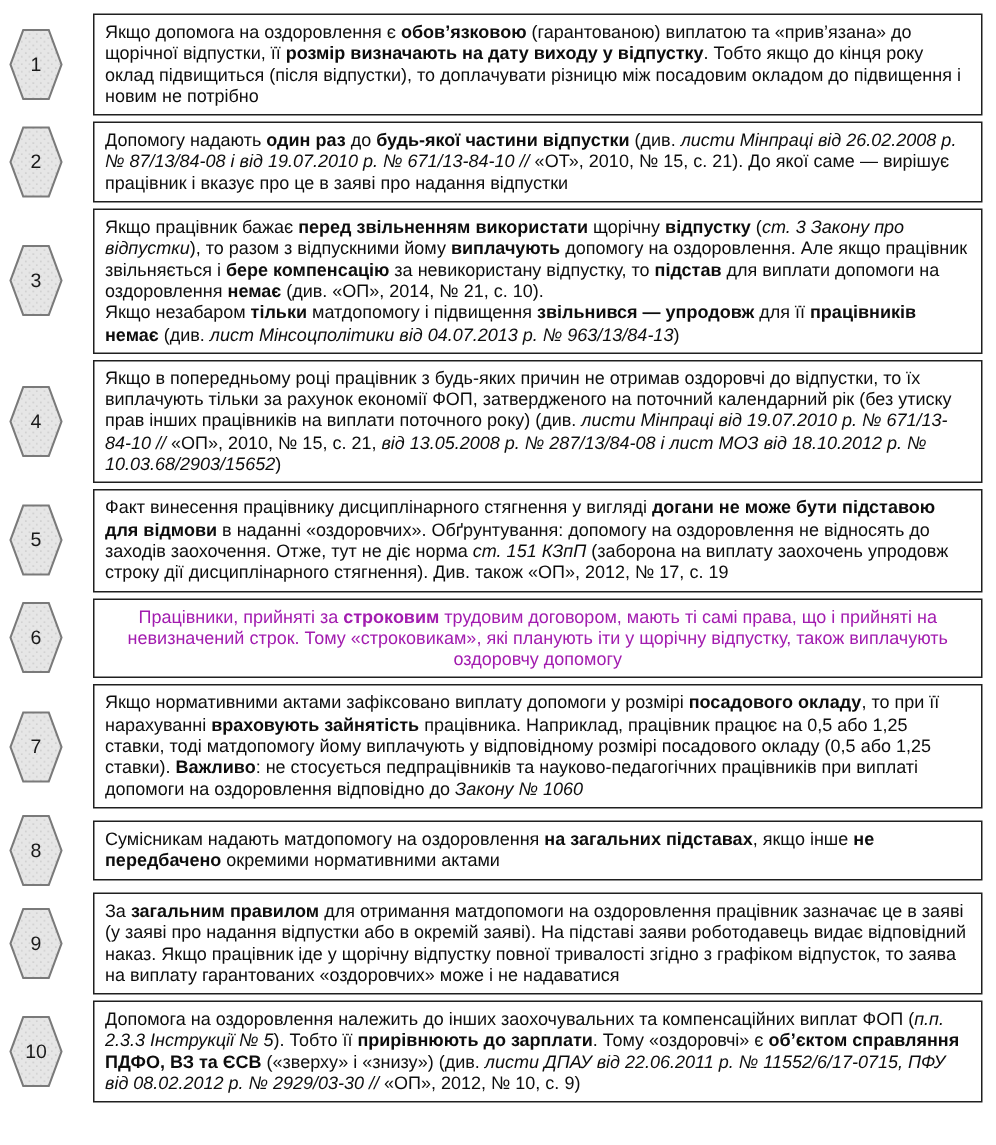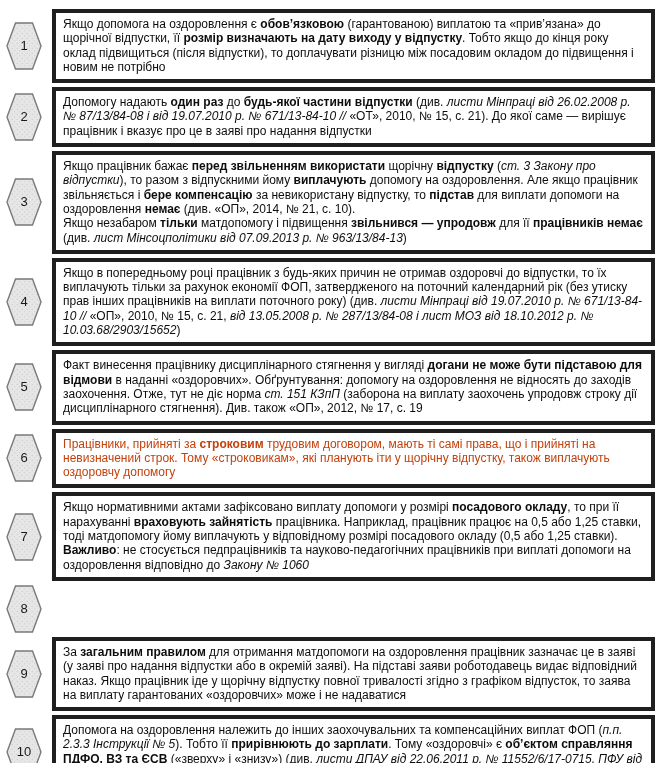--- a/index.html
+++ b/index.html
@@ -43,23 +43,23 @@
     position: absolute;
     top: 50%;
     left: 50%;
     transform: translate(-50%, -52%);
     font-size: 13px;
     line-height: 13px;
     color: #1a1a1a;
   }
   .textbox {
     flex: 1;
-    border: 4px solid #0c4a6e;
+    border: 1px solid #0c4a6e;
     background: #ffffff;
-    margin-left: 9px;
+    margin-left: 19px;
     padding: 4px 7px 5px 7px;
     font-size: 12px;
     line-height: 14.3px;
     white-space: pre-wrap;
   }
   .textbox .b { font-weight: bold; }
   .textbox .i { font-style: italic; }
 </style>
 </head>
 <body>
@@ -112,21 +112,21 @@
                   <circle cx="1.2" cy="1.4" r="0.55" fill="#c8c8c8"></circle>
                   <circle cx="3.6" cy="3.8" r="0.55" fill="#c8c8c8"></circle>
                 </pattern>
               </defs>
               <polygon points="9.5,1 26.5,1 35,24 26.5,47 9.5,47 1,24" fill="url(#spk2)" stroke="#7a7a7a" stroke-width="1.4"></polygon>
             </svg>
             <span class="num" style="color: rgb(26, 26, 26);">3</span>
           </div>
         </div>
         <div class="textbox" style="border-color: rgb(31, 31, 31); color: rgb(13, 13, 13);"><span>Якщо працівник бажає </span><span class="b">перед звільненням використати</span><span> щорічну </span><span class="b">відпустку</span><span> (</span><span class="i">ст. 3 Закону про відпустки</span><span>), то разом з відпускними йому </span><span class="b">виплачують</span><span> допомогу на оздоровлення. Але якщо працівник звільняється і </span><span class="b">бере компенсацію</span><span> за невикористану відпустку, то </span><span class="b">підстав</span><span> для виплати допомоги на оздоровлення </span><span class="b">немає</span><span> (див. «ОП», 2014, № 21, с. 10).
-</span><span>Якщо незабаром </span><span class="b">тільки</span><span> матдопомогу і підвищення </span><span class="b">звільнився — упродовж</span><span> для її </span><span class="b">працівників немає</span><span> (див. </span><span class="i">лист Мінсоцполітики від 07.09.2013 р. № 963/13/84-13</span><span>)</span></div>
+</span><span>Якщо незабаром </span><span class="b">тільки</span><span> матдопомогу і підвищення </span><span class="b">звільнився — упродовж</span><span> для її </span><span class="b">працівників немає</span><span> (див. </span><span class="i">лист Мінсоцполітики від 04.07.2013 р. № 963/13/84-13</span><span>)</span></div>
       </div>
       <div class="row">
         <div class="badge-col">
           <div class="hex-wrap">
             <svg width="36" height="48" viewBox="0 0 36 48">
               <defs>
                 <pattern id="spk3" width="5" height="5" patternUnits="userSpaceOnUse">
                   <rect width="5" height="5" fill="#e6e6e6"></rect>
                   <circle cx="1.2" cy="1.4" r="0.55" fill="#c8c8c8"></circle>
                   <circle cx="3.6" cy="3.8" r="0.55" fill="#c8c8c8"></circle>
@@ -166,21 +166,21 @@
                   <rect width="5" height="5" fill="#e6e6e6"></rect>
                   <circle cx="1.2" cy="1.4" r="0.55" fill="#c8c8c8"></circle>
                   <circle cx="3.6" cy="3.8" r="0.55" fill="#c8c8c8"></circle>
                 </pattern>
               </defs>
               <polygon points="9.5,1 26.5,1 35,24 26.5,47 9.5,47 1,24" fill="url(#spk5)" stroke="#7a7a7a" stroke-width="1.4"></polygon>
             </svg>
             <span class="num" style="color: rgb(26, 26, 26);">6</span>
           </div>
         </div>
-        <div class="textbox" style="border-color: rgb(31, 31, 31); color: #c2410c;"><span>Працівники, прийняті за </span><span class="b">строковим</span><span> трудовим договором, мають ті самі права, що і прийняті на невизначений строк. Тому «строковикам», які планують іти у щорічну відпустку, також виплачують оздоровчу допомогу</span></div>
+        <div class="textbox" style="border-color: rgb(31, 31, 31); color: #a21caf; text-align: center;"><span>Працівники, прийняті за </span><span class="b">строковим</span><span> трудовим договором, мають ті самі права, що і прийняті на невизначений строк. Тому «строковикам», які планують іти у щорічну відпустку, також виплачують оздоровчу допомогу</span></div>
       </div>
       <div class="row">
         <div class="badge-col">
           <div class="hex-wrap">
             <svg width="36" height="48" viewBox="0 0 36 48">
               <defs>
                 <pattern id="spk6" width="5" height="5" patternUnits="userSpaceOnUse">
                   <rect width="5" height="5" fill="#e6e6e6"></rect>
                   <circle cx="1.2" cy="1.4" r="0.55" fill="#c8c8c8"></circle>
                   <circle cx="3.6" cy="3.8" r="0.55" fill="#c8c8c8"></circle>
@@ -202,20 +202,21 @@
                   <rect width="5" height="5" fill="#e6e6e6"></rect>
                   <circle cx="1.2" cy="1.4" r="0.55" fill="#c8c8c8"></circle>
                   <circle cx="3.6" cy="3.8" r="0.55" fill="#c8c8c8"></circle>
                 </pattern>
               </defs>
               <polygon points="9.5,1 26.5,1 35,24 26.5,47 9.5,47 1,24" fill="url(#spk7)" stroke="#7a7a7a" stroke-width="1.4"></polygon>
             </svg>
             <span class="num" style="color: rgb(26, 26, 26);">8</span>
           </div>
         </div>
+        <div class="textbox" style="border-color: rgb(31, 31, 31); color: rgb(13, 13, 13);"><span>Сумісникам надають матдопомогу на оздоровлення </span><span class="b">на загальних підставах</span><span>, якщо інше </span><span class="b">не передбачено</span><span> окремими нормативними актами</span></div>
       </div>
       <div class="row">
         <div class="badge-col">
           <div class="hex-wrap">
             <svg width="36" height="48" viewBox="0 0 36 48">
               <defs>
                 <pattern id="spk8" width="5" height="5" patternUnits="userSpaceOnUse">
                   <rect width="5" height="5" fill="#e6e6e6"></rect>
                   <circle cx="1.2" cy="1.4" r="0.55" fill="#c8c8c8"></circle>
                   <circle cx="3.6" cy="3.8" r="0.55" fill="#c8c8c8"></circle>

